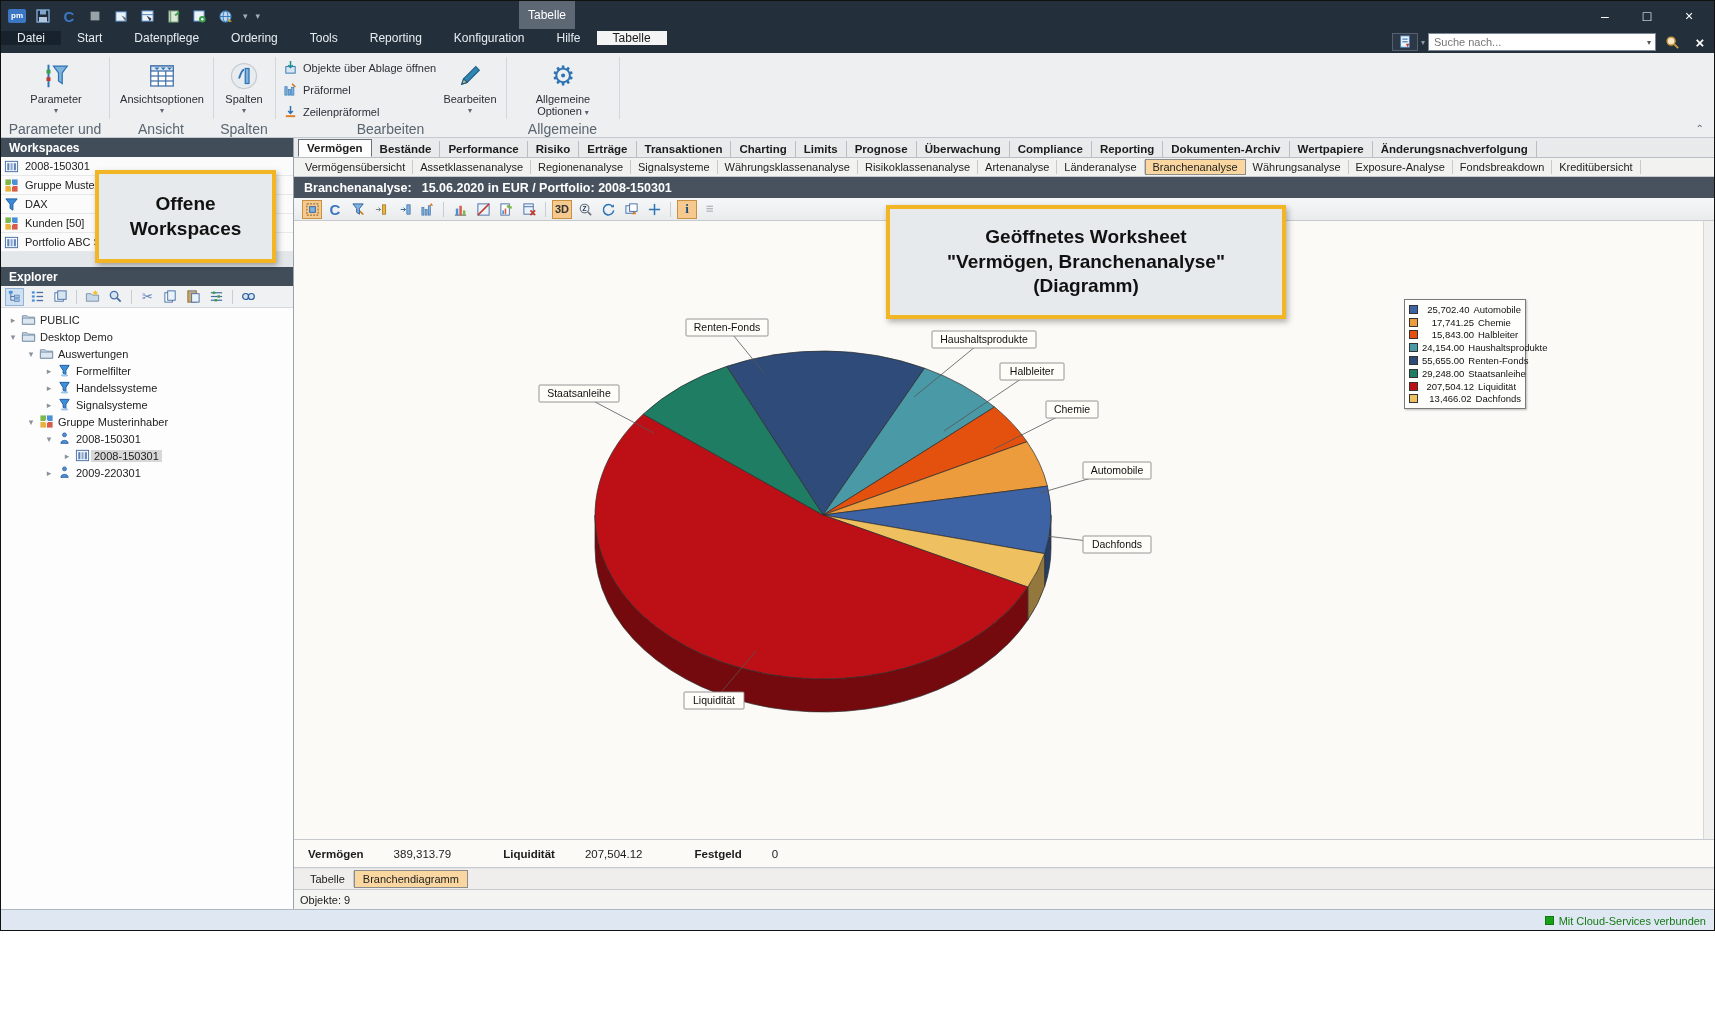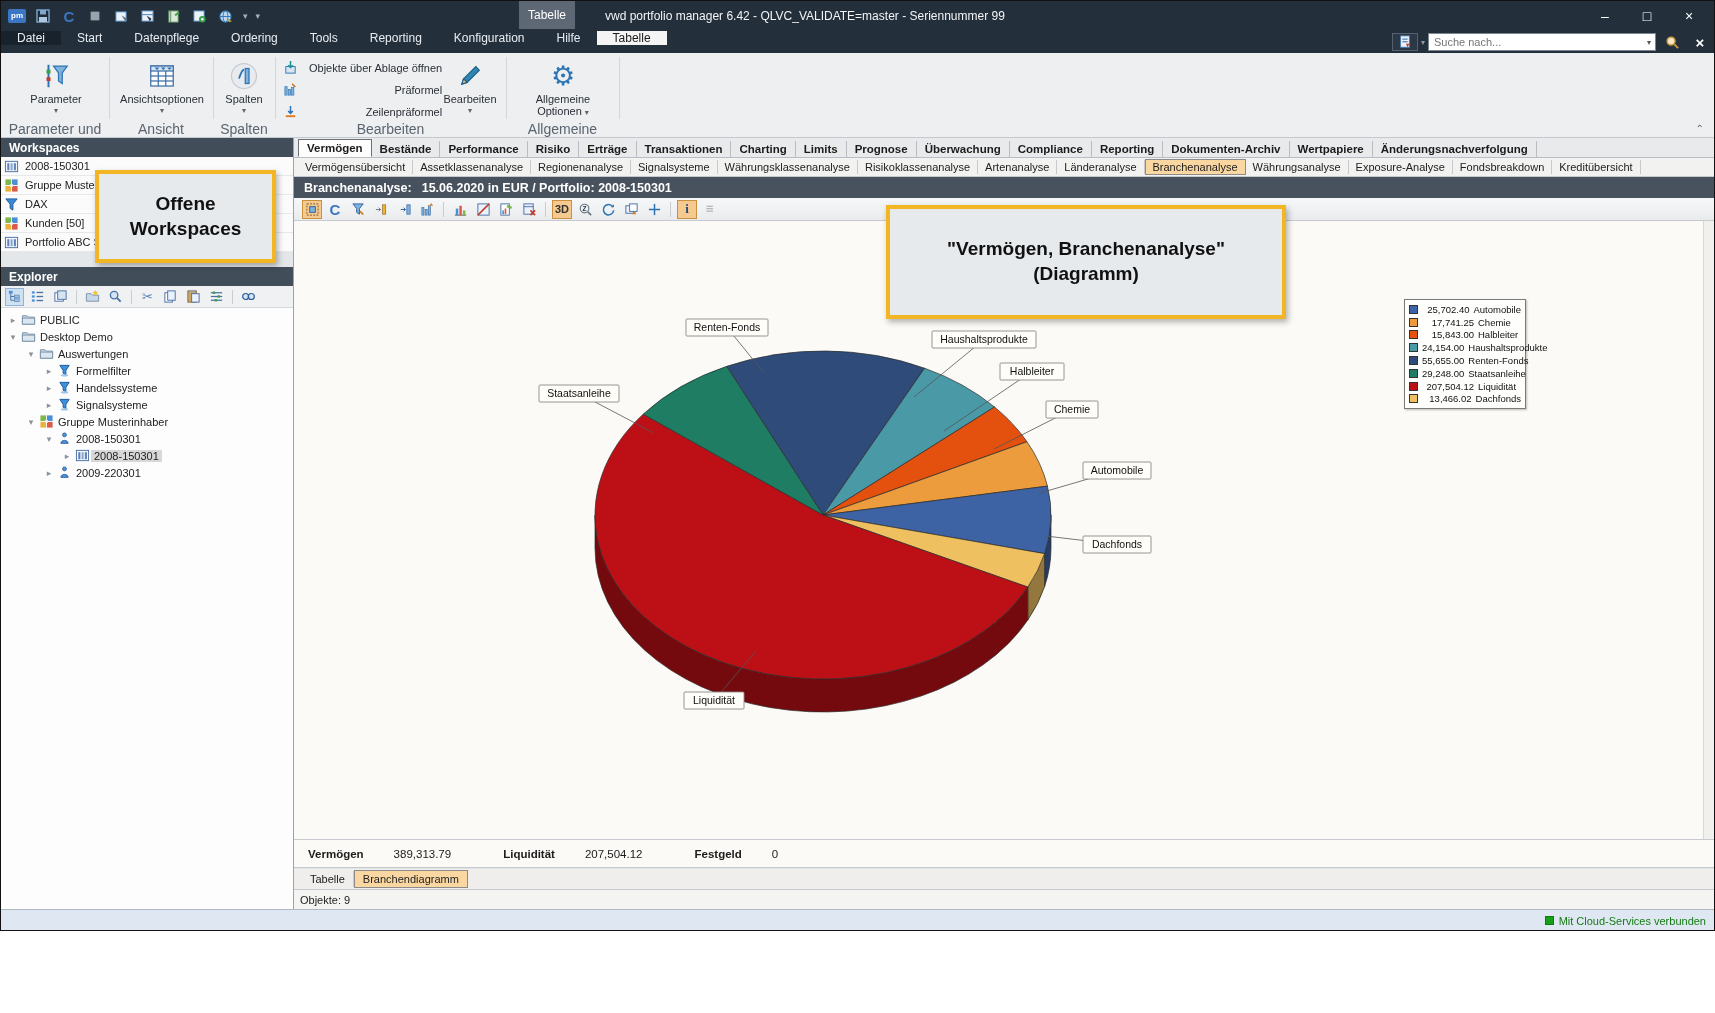--- a/index.html
+++ b/index.html
@@ -31,21 +31,21 @@
 
   
   .ribbon { position:absolute; left:0; top:52px; width:100%; height:85px; background:#EDEFF1; border-bottom:1px solid #C3C9CE; }
   .rib-group-sep { position:absolute; top:4px; bottom:18px; width:1px; background:#D2D7DB; }
   .rib-label-row { position:absolute; left:0; bottom:0; height:16px; width:100%; display:flex; }
   .rib-label { font-size:14px; color:#5A6570; text-align:center; }
   .bigbtn { position:absolute; top:6px; display:flex; flex-direction:column; align-items:center; font-size:11px; color:#2A2F35; }
   .bigbtn .bicon { height:34px; display:flex; align-items:center; justify-content:center; }
   .bigbtn .caret { font-size:8px; color:#5A6570; margin-top:1px; }
   .edit-items { position:absolute; left:282px; top:6px; display:flex; flex-direction:column; gap:5px; }
-  .edit-item { display:flex; align-items:center; gap:11px; font-size:11px; color:#2A2F35; height:17px;justify-content:space-between; }
+  .edit-item { display:flex; align-items:center; gap:5px; font-size:11px; color:#2A2F35; height:17px; }
   .rib-collapse { position:absolute; right:10px; bottom:3px; color:#5A6570; font-size:10px; }
 
   
   .content { position:absolute; left:0; top:137px; width:100%; height:771px; display:flex; }
   .sidebar { width:294px; background:#E4E7EA; border-right:1px solid #9AA4AD; display:flex; flex-direction:column; }
   .main { flex:1; display:flex; flex-direction:column; background:#FBFAF7; position:relative; }
 
   
   .panel-header { height:19px; background:#414D59; color:#fff; font-size:12px; font-weight:bold; display:flex; align-items:center; padding-left:8px; }
   .ws-list { background:#FDFDFD; }
@@ -165,21 +165,20 @@
             <circle cx="8" cy="8" r="6" fill="#BFD8EE" stroke="#2E74B5"></circle>
             <ellipse cx="8" cy="8" rx="2.6" ry="6" fill="none" stroke="#2E74B5"></ellipse>
             <line x1="2" y1="8" x2="14" y2="8" stroke="#2E74B5"></line>
             <path d="M10 10l5 3-3 1z" fill="#C9A227"></path>
           </svg>
         </div>
         <span class="caret">▾</span>
         <span class="caret">▾</span>
       </div>
     <div class="ctx-tab">Tabelle</div>
-    <div class="win-title">vwd portfolio manager 6.42 - QLVC_VALIDATE=master - Seriennummer 99</div>
     <div class="win-controls">
       <div class="win-btn">–</div>
       <div class="win-btn">□</div>
       <div class="win-btn">×</div>
     </div>
   </div>
 
   <div class="menubar">
     <div id="menu-items" style="display:flex">
         <div class="menu-item active">Datei</div>
@@ -814,15 +813,16 @@
     <span class="cloud-dot"></span>
     <span class="cloud-text">Mit Cloud-Services verbunden</span>
   </div>
 </div>
 
 <div class="annotation ann-ws">
   <div class="ann-line">Offene</div>
   <div class="ann-line">Workspaces</div>
 </div>
 <div class="annotation ann-sheet">
+  <div class="ann-line">Geöffnetes Worksheet</div>
   <div class="ann-line">"Vermögen, Branchenanalyse"</div>
   <div class="ann-line">(Diagramm)</div>
 </div>
 
 </body></html>

